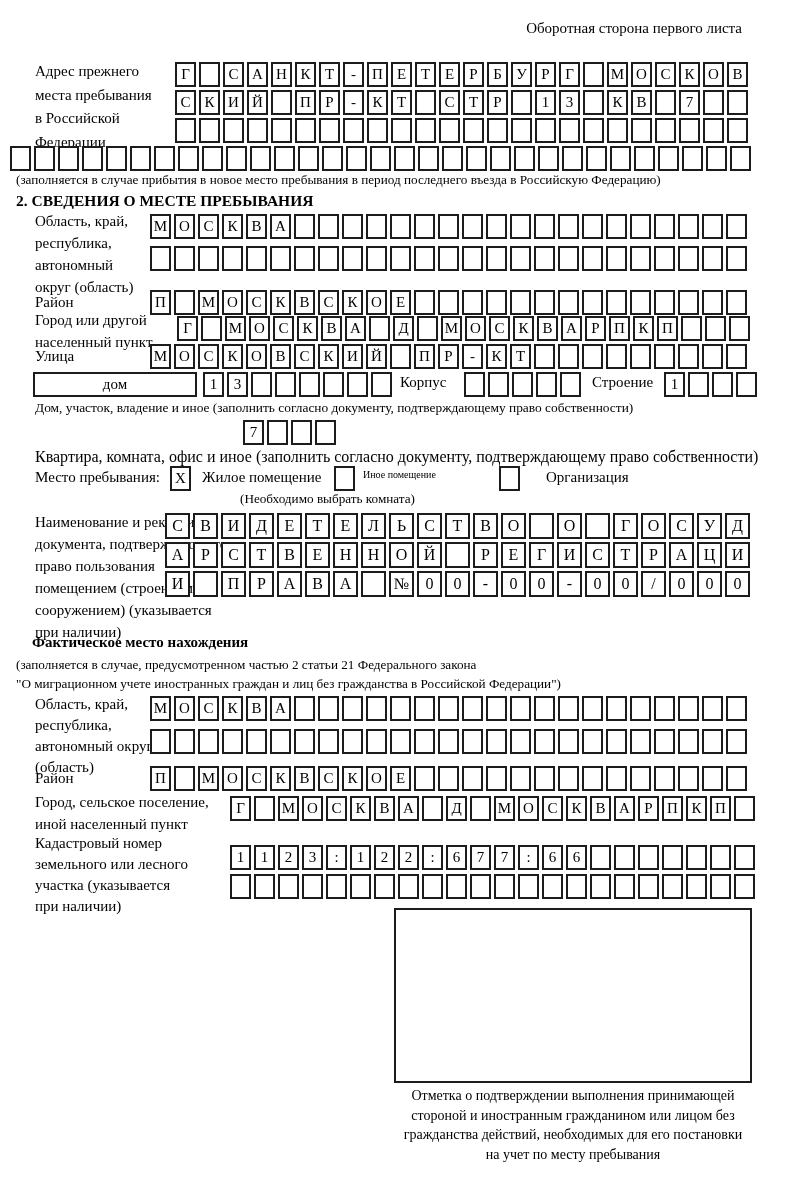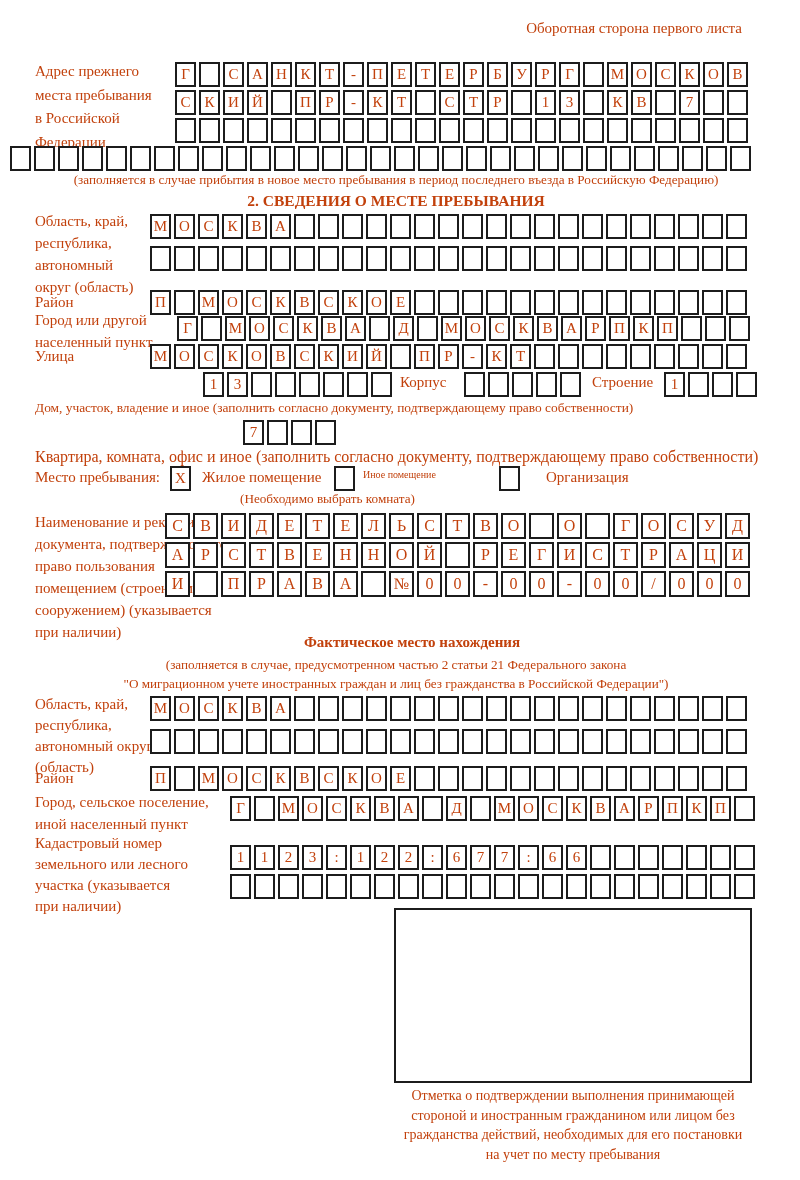--- a/index.html
+++ b/index.html
@@ -1,27 +1,27 @@
 <!DOCTYPE html>
 <html><head>
 <meta charset="utf-8">
 <style>
   html,body{margin:0;padding:0;background:#fff;}
-  .page{position:relative;width:800px;height:1180px;background:#ffffff;color:#c2410c;
+  .page{position:relative;width:800px;height:1180px;background:#ffffff;color:#000000;
         font-family:"Liberation Serif","DejaVu Serif",serif;overflow:hidden;}
   .abs{position:absolute;white-space:nowrap;}
   .row{position:absolute;display:flex;gap:3px;}
   .cell{width:21px;height:25px;border:2px solid #1c1c1c;box-sizing:border-box;
         display:flex;align-items:center;justify-content:center;
         font-size:15px;line-height:1;background:#fff;flex:0 0 auto;}
   .row.big .cell{width:25px;height:26px;font-size:16px;}
   .lbl{position:absolute;font-size:15px;}
   .lbl div{white-space:nowrap;}
   .cap{position:absolute;font-size:13.2px;white-space:nowrap;}
-  .center{left:8px;width:776px;text-align:center;}
+  .center{left:16px;width:776px;text-align:left;}
   .bold{font-weight:bold;}
   .wide-box{position:absolute;border:2px solid #1c1c1c;box-sizing:border-box;
         display:flex;align-items:center;justify-content:center;font-size:15px;background:#fff;}
   .bigbox{position:absolute;border:2px solid #1c1c1c;box-sizing:border-box;background:#fff;}
   .confirm{position:absolute;text-align:center;font-size:14px;line-height:19.5px;}
 </style>
 </head>
 <body>
 
 <div class="page">
@@ -292,20 +292,21 @@
       <div class="cell"></div>
       <div class="cell"></div>
       <div class="cell"></div>
       <div class="cell"></div>
       <div class="cell"></div>
       <div class="cell"></div>
       <div class="cell"></div>
       <div class="cell"></div>
     </div>
 
+  <div class="wide-box" style="left:33px;top:372px;width:164px;height:25px;">дом</div>
   <div class="row" style="left:203px;top:372px;">
       <div class="cell">1</div>
       <div class="cell">3</div>
       <div class="cell"></div>
       <div class="cell"></div>
       <div class="cell"></div>
       <div class="cell"></div>
       <div class="cell"></div>
       <div class="cell"></div>
     </div>

